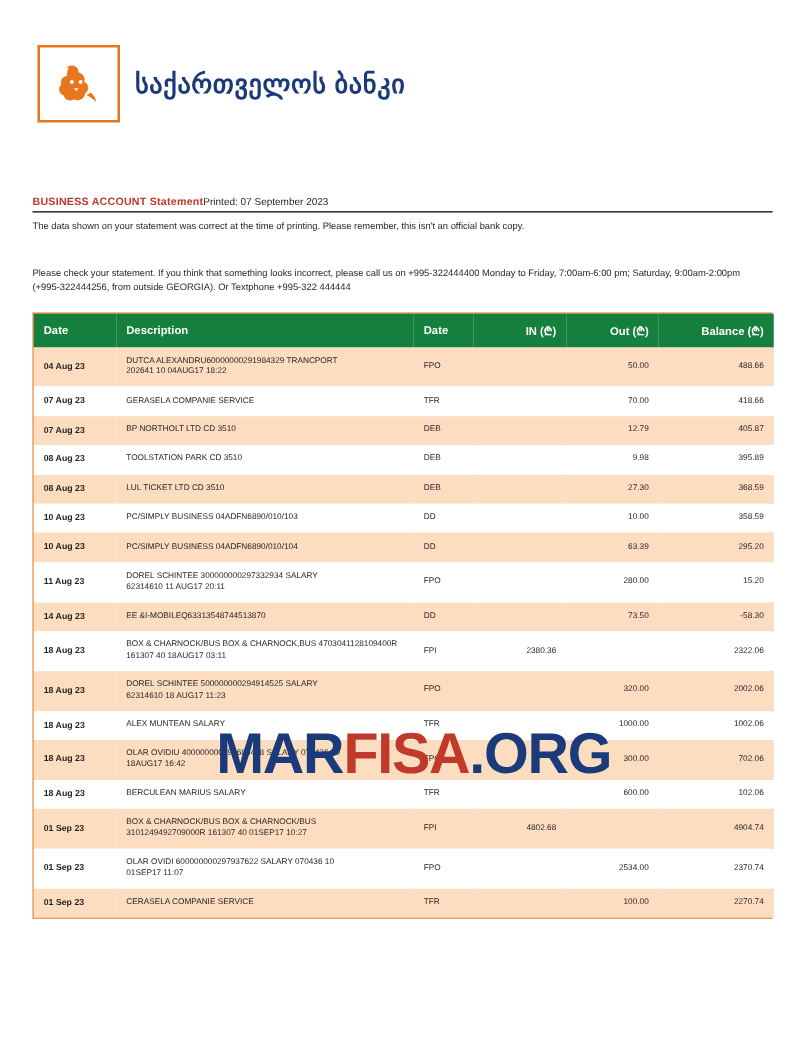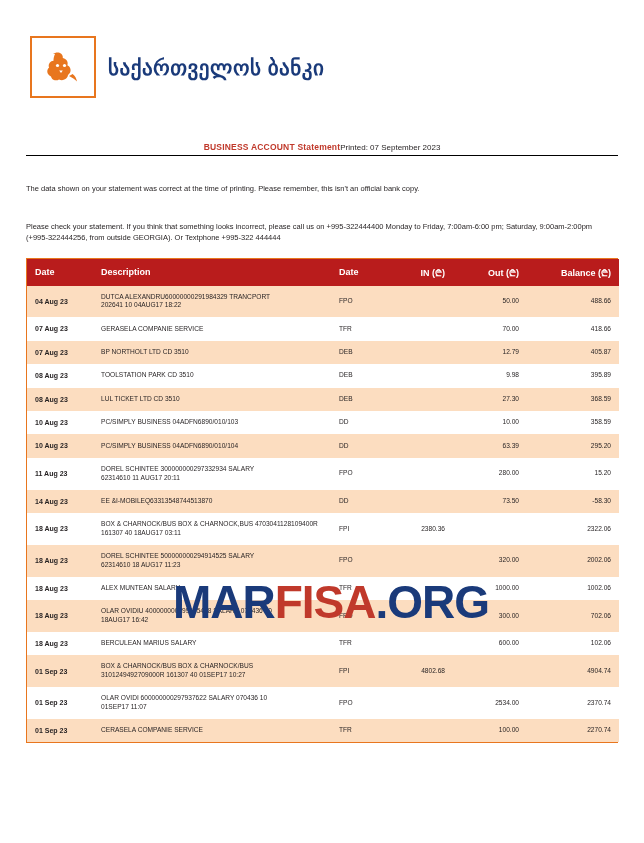--- a/index.html
+++ b/index.html
@@ -59,23 +59,23 @@
     font-size: 19px;
     font-weight: bold;
     color: #1a3a7a;
     letter-spacing: 2.5px;
     line-height: 1;
   }
 
   
   .meta-row {
     display: flex;
-    justify-content: center;
+    justify-content: flex-start;
     align-items: baseline;
-    margin-top: 44px;
+    margin-top: 58px;
   }
   .stmt-title {
     font-size: 8.5px;
     font-weight: bold;
     color: #c0392b;
     letter-spacing: 0.2px;
   }
   .printed {
     font-size: 8px;
     color: #231f20;
@@ -89,42 +89,42 @@
     display: flex;
     margin-top: 10px;
     font-size: 7.5px;
     line-height: 1.45;
   }
   .addr-left { width: 150px; }
   .addr-right { flex: 1; }
   .addr-left div, .addr-right div { white-space: pre; }
 
   .note1 {
-    margin-top: 28px;
+    margin-top: 6px;
     font-size: 7.5px;
   }
   .note2 {
     margin-top: 28px;
     font-size: 7.5px;
     line-height: 1.5;
     max-width: 590px;
   }
 
   
   .table-wrap {
     margin-top: 14px;
     border: 1px solid #e8761e;
   }
   table.stmt {
     width: 100%;
     border-collapse: collapse;
     table-layout: fixed;
   }
   table.stmt thead th {
-    background: #b91c1c;
+    background: #15803d;
     color: #ffffff;
     font-size: 9px;
     font-weight: bold;
     padding: 7px 8px;
     text-align: left;
     border: none;
     white-space: nowrap;
   }
   table.stmt thead th.num { text-align: right; }
   table.stmt tbody td {

